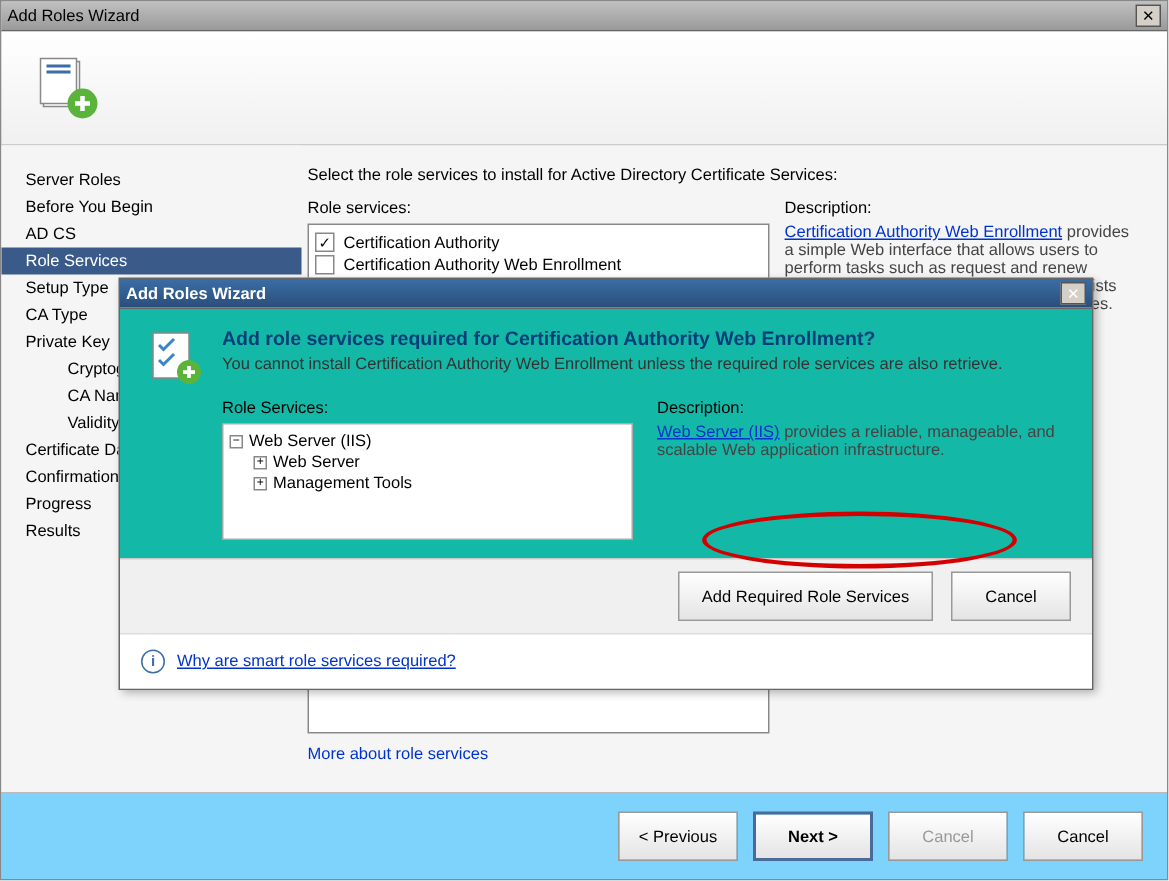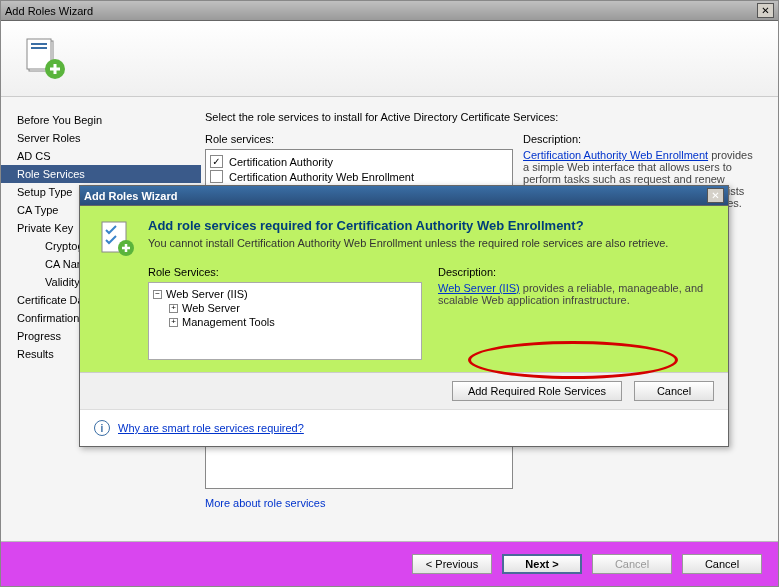--- a/index.html
+++ b/index.html
@@ -24,30 +24,30 @@
 .colwrap { display:flex; gap:10px;}
 .leftcol { flex:1.3;}
 .rightcol { flex:1;}
 .label { margin-bottom:4px;}
 .listbox { border:1px solid #888; background:#fff; padding:4px; height:340px;}
 .chk-row { display:flex; align-items:center; gap:6px; padding:1px 0;}
 .chk { width:13px; height:13px; border:1px solid #888; background:#fff; display:flex;align-items:center;justify-content:center;font-size:10px;}
 .desc-link { color:#0033cc; text-decoration:underline; cursor:pointer;}
 .desc-text { color:#444; }
 .morelink { color:#0033cc; display:inline-block; margin-top:8px; cursor:pointer;}
-.footer { border-top:1px solid #bbb; padding:12px 16px; display:flex; justify-content:flex-end; gap:10px; background:#d946ef; }
-.btn { min-width:80px; height:20px; border:1px solid #999; background:linear-gradient(#fff,#e4e4e4); font-size:11px; cursor:pointer; padding:0 12px;}
+.footer { border-top:1px solid #bbb; padding:12px 16px; display:flex; justify-content:flex-end; gap:10px; background:#7dd3fc; }
+.btn { min-width:80px; height:33px; border:1px solid #999; background:linear-gradient(#fff,#e4e4e4); font-size:11px; cursor:pointer; padding:0 12px;}
 .btn.default { border:2px solid #4a6a9a; font-weight:bold;}
 .btn:disabled { color:#999; cursor:default;}
 
 
 .dialog { position:absolute; left:79px; top:185px; width:650px; border:1px solid #666; background:#f0f0f0; box-shadow:2px 2px 6px rgba(0,0,0,0.3); z-index:10;}
 .dialog .titlebar { background: linear-gradient(#3a6ea5,#2a4e7a); color:#fff;}
 .dialog .titlebar-title { color:#fff; font-weight:bold;}
-.dialog-body { padding:12px 16px; background:#bef264;}
+.dialog-body { padding:12px 16px; background:#14b8a6;}
 .dialog-head { display:flex; gap:12px; margin-bottom:8px;}
 .dialog-icon { width:40px; height:40px; flex-shrink:0;}
 .dialog-title { font-size:13px; font-weight:bold; color:#003E7A; margin-bottom:4px;}
 .dialog-msg { font-size:11px; color:#333;}
 .dialog-cols { display:flex; gap:16px; margin-top:8px; margin-left:52px;}
 .tree { border:1px solid #aaa; background:#fff; padding:4px; height:78px; font-size:11px;}
 .tree-row { display:flex; align-items:center; gap:4px; padding:1px 0;}
 .tree-row.root {}
 .tree-row.child { padding-left:16px;}
 .expander { width:9px; height:9px; border:1px solid #888; display:flex; align-items:center; justify-content:center; font-size:8px; line-height:1;}
@@ -77,22 +77,22 @@
         <rect x="6" y="4" width="24" height="30" fill="#fff" stroke="#888" stroke-width="1"></rect>
         <rect x="10" y="8" width="16" height="2" fill="#3a6ea5"></rect>
         <rect x="10" y="12" width="16" height="2" fill="#3a6ea5"></rect>
         <circle cx="34" cy="34" r="10" fill="#5ab43c"></circle>
         <path d="M29 34 h10 M34 29 v10" stroke="#fff" stroke-width="3"></path>
       </svg>
     </div>
   </div>
   <div class="body">
     <div class="sidebar" id="sidebar">
+        <div class="nav-item">Server Roles</div>
         <div class="nav-item">Before You Begin</div>
-        <div class="nav-item">Server Roles</div>
         <div class="nav-item">AD CS</div>
         <div class="nav-item sub selected">Role Services</div>
         <div class="nav-item sub">Setup Type</div>
         <div class="nav-item sub">CA Type</div>
         <div class="nav-item sub">Private Key</div>
         <div class="nav-item sub2">Cryptography</div>
         <div class="nav-item sub2">CA Name</div>
         <div class="nav-item sub2">Validity Period</div>
         <div class="nav-item sub">Certificate Database</div>
         <div class="nav-item">Confirmation</div>

